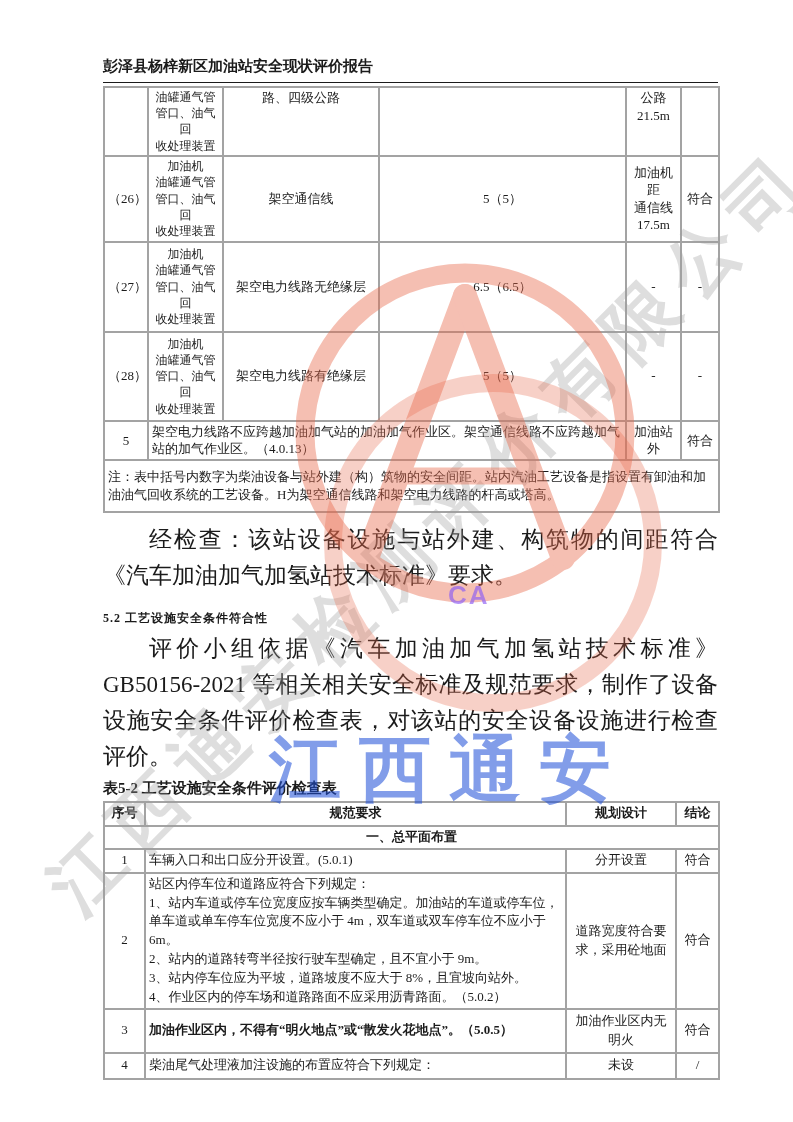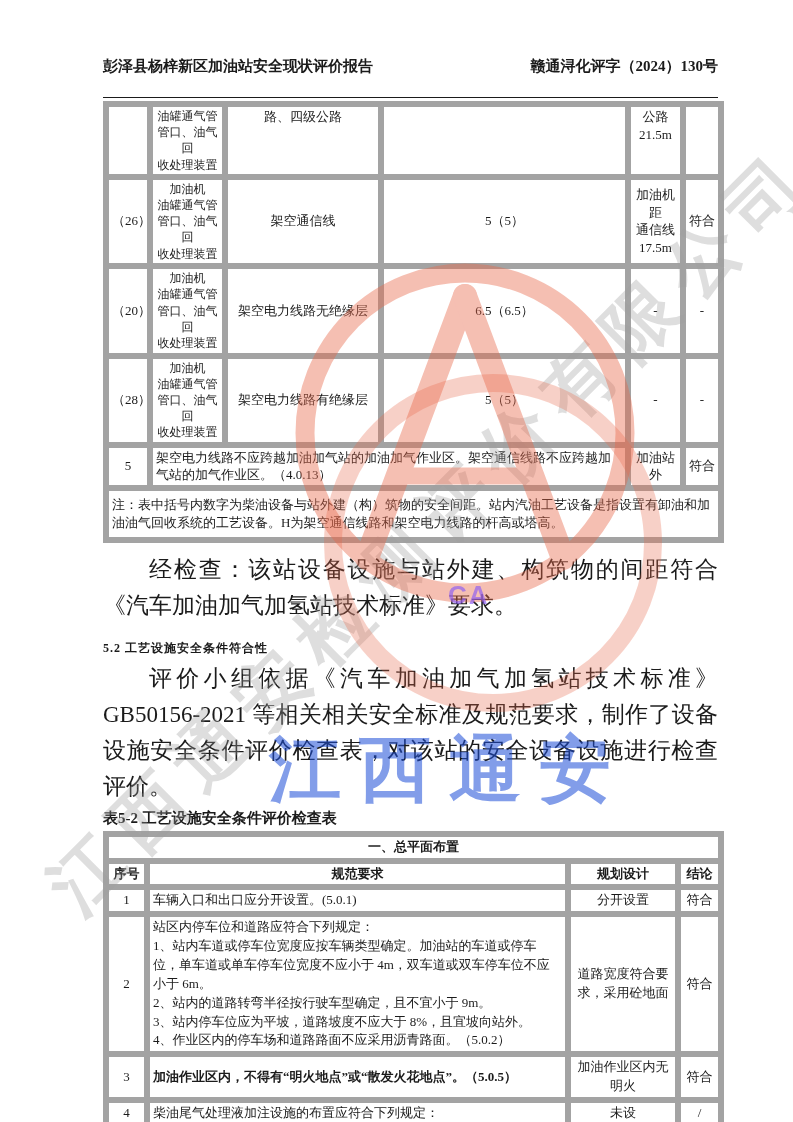--- a/index.html
+++ b/index.html
@@ -6,25 +6,25 @@
   html,body { background:#ffffff; }
   .page {
     position:relative; width:793px; height:1122px; margin:0 auto;
     background:#ffffff; overflow:hidden;
     font-family:"Liberation Serif","DejaVu Serif",serif; color:#1b1b1b;
   }
   .content { position:absolute; left:103px; top:57px; width:615px; z-index:1; }
 
   
   .doc-header { display:flex; justify-content:space-between; align-items:flex-end;
-    font-size:15px; font-weight:bold; padding-bottom:21px; border-bottom:1.5px solid #1b1b1b; }
+    font-size:15px; font-weight:bold; padding-bottom:6px; border-bottom:1.5px solid #1b1b1b; }
 
   
   table { border-collapse:collapse; width:615px; table-layout:fixed; }
-  td { border:6px solid #a3a3a3; text-align:center; vertical-align:middle;
+  td { border:2px solid #a3a3a3; text-align:center; vertical-align:middle;
        padding:1px 3px; overflow:hidden; }
   .t1 { font-size:13px; line-height:1.35; margin-top:3px; }
   .t1 .equip { font-size:12px; }
   .t2 { font-size:13px; line-height:1.45; }
   .ml { white-space:pre-line; }
   .left { text-align:left; }
   .vtop { vertical-align:top; }
   .bold { font-weight:bold; }
 
   
@@ -51,21 +51,20 @@
 </style>
 </head>
 <body>
 
 <div class="page">
 
   <div class="content">
 
     <div class="doc-header">
       <span>彭泽县杨梓新区加油站安全现状评价报告</span>
-      <span>赣通浔化评字（2024）130号</span>
     </div>
 
     <table class="t1">
       <colgroup>
         <col style="width:44px">
           <col style="width:75px">
           <col style="width:156px">
         <col style="width:247px">
           <col style="width:55px">
           <col style="width:38px">
@@ -89,21 +88,21 @@
 管口、油气回
 收处理装置</td>
         <td>架空通信线</td>
         <td>5（5）</td>
         <td class="ml">加油机距
 通信线
 17.5m</td>
         <td>符合</td>
       </tr>
       <tr style="height:90px">
-        <td>（20）</td>
+        <td>（27）</td>
         <td class="ml equip">加油机
 油罐通气管
 管口、油气回
 收处理装置</td>
         <td>架空电力线路无绝缘层</td>
         <td>6.5（6.5）</td>
         <td>-</td>
         <td>-</td>
       </tr>
       <tr style="height:89px">
@@ -136,28 +135,28 @@
     <div class="tbl-title">表5-2  工艺设施安全条件评价检查表</div>
 
     <table class="t2">
       <colgroup>
         <col style="width:41px">
           <col style="width:421px">
           <col style="width:110px">
           <col style="width:43px">
       </colgroup>
       <tbody>
-          <tr style="height:21px">
-        <td colspan="4" class="bold">一、总平面布置</td>
-      </tr>
-      <tr style="height:24px">
+          <tr style="height:24px">
         <td class="bold">序号</td>
         <td class="bold">规范要求</td>
         <td class="bold">规划设计</td>
         <td class="bold">结论</td>
+      </tr>
+      <tr style="height:21px">
+        <td colspan="4" class="bold">一、总平面布置</td>
       </tr>
       <tr style="height:24px">
         <td>1</td>
         <td class="left">车辆入口和出口应分开设置。(5.0.1)</td>
         <td>分开设置</td>
         <td>符合</td>
       </tr>
       <tr style="height:128px">
         <td>2</td>
         <td class="left ml">站区内停车位和道路应符合下列规定：

